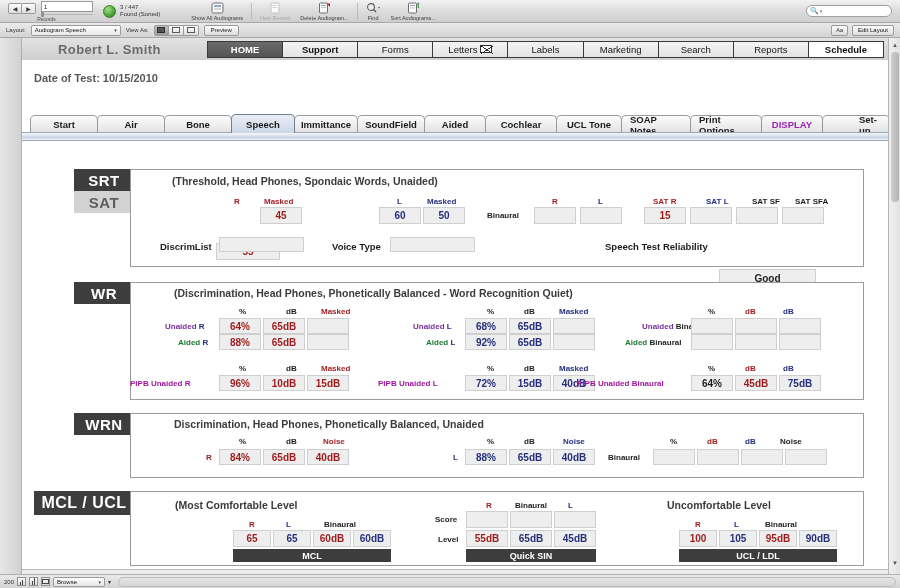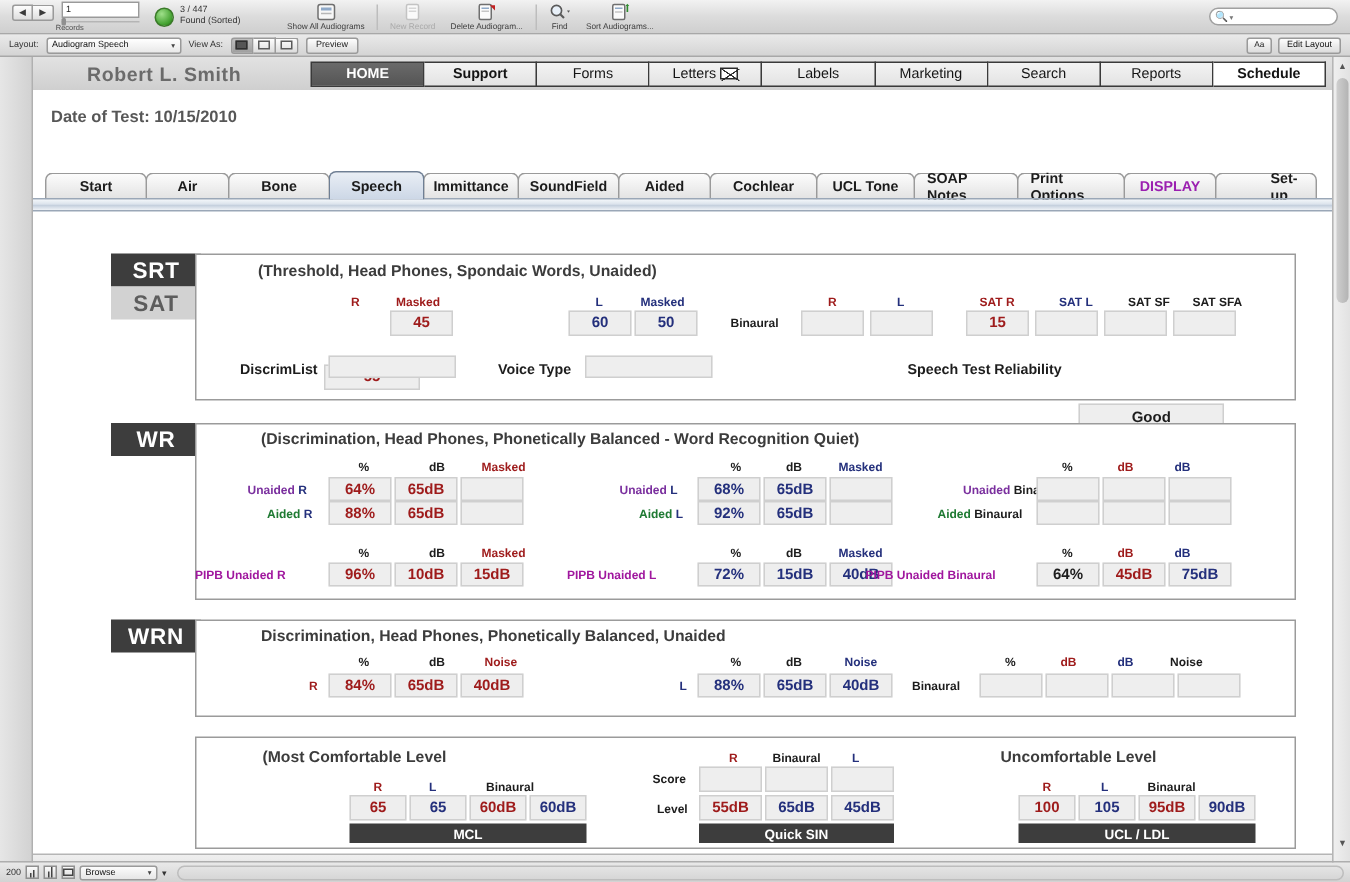--- a/index.html
+++ b/index.html
@@ -405,21 +405,21 @@
     </div>
 
     <div class="dot-row">
       <span class="dot-txt">Date of Test: 10/15/2010</span>
     </div>
 
     <div class="subtabs">
       <div class="stab" style="width:68px;">
           <span>Start</span>
         </div>
-      <div class="stab" style="width:56px;">
+      <div class="stab" style="width:68px;">
           <span>Air</span>
         </div>
       <div class="stab" style="width:68px;">
           <span>Bone</span>
         </div>
       <div class="stab active" style="width:64px;">
           <span>Speech</span>
         </div>
       <div class="stab" style="width:64px;">
           <span>Immittance</span>
@@ -597,20 +597,23 @@
       <div class="lbl l" style="left:671px;top:24px;">dB</div>
       <div class="lbl k" style="left:706px;top:24px;">Noise</div>
       <div class="lbl k" style="left:534px;top:40px;">Binaural</div>
       <div class="fld black" style="left:579px;top:36px;width:42px;height:16px;"></div>
       <div class="fld red" style="left:623px;top:36px;width:42px;height:16px;"></div>
       <div class="fld blue" style="left:667px;top:36px;width:42px;height:16px;"></div>
       <div class="fld black" style="left:711px;top:36px;width:42px;height:16px;"></div>
     </div>
 
     <div class="section" style="left:34px; top:453px; width:830px; height:80px;">
+      <div class="sec-tag" style="width:100px;height:24px;font-size:16px;">
+          <span>MCL / UCL</span>
+        </div>
       <div class="sec-panel" style="left:96px;top:0;width:734px;height:75px;"></div>
 
       <div class="sec-title" style="left:141px;top:8px;">(Most Comfortable Level</div>
       <div class="lbl r" style="left:215px;top:29px;">R</div>
       <div class="lbl l" style="left:252px;top:29px;">L</div>
       <div class="lbl k" style="left:290px;top:29px;">Binaural</div>
       <div class="fld red" style="left:199px;top:39px;width:38px;height:17px;">65</div>
       <div class="fld blue" style="left:239px;top:39px;width:38px;height:17px;">65</div>
       <div class="fld red" style="left:279px;top:39px;width:38px;height:17px;">60dB</div>
       <div class="fld blue" style="left:319px;top:39px;width:38px;height:17px;">60dB</div>

